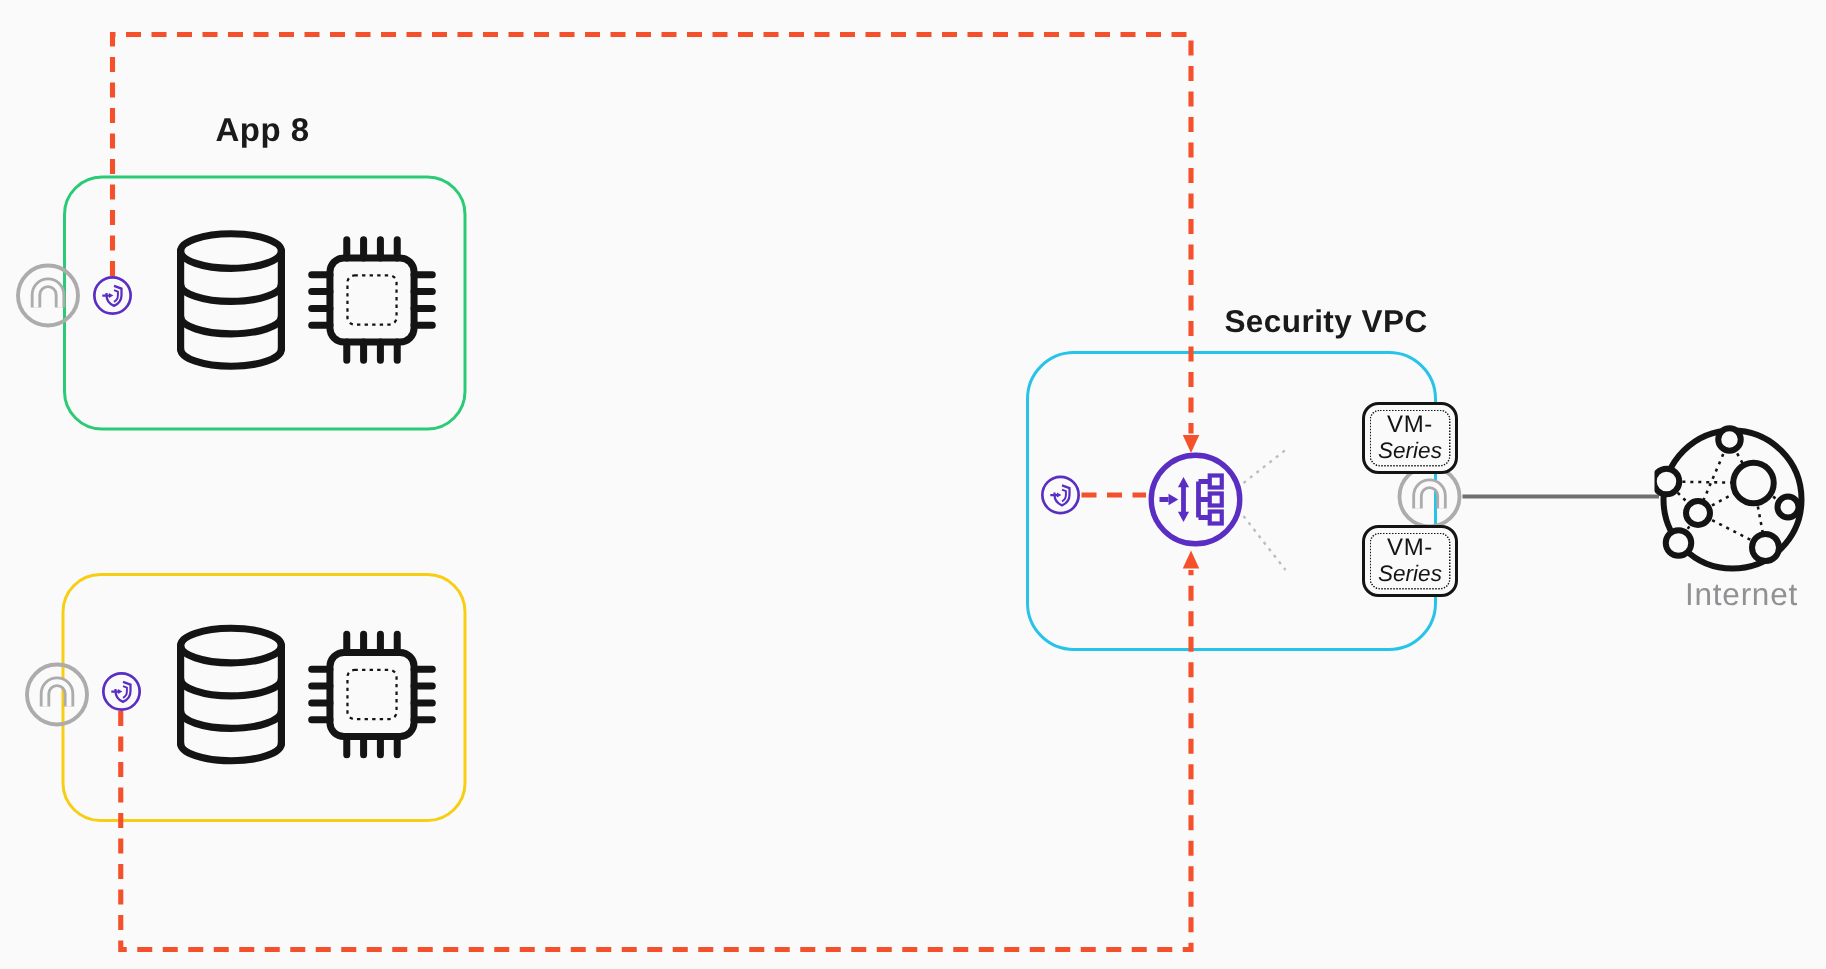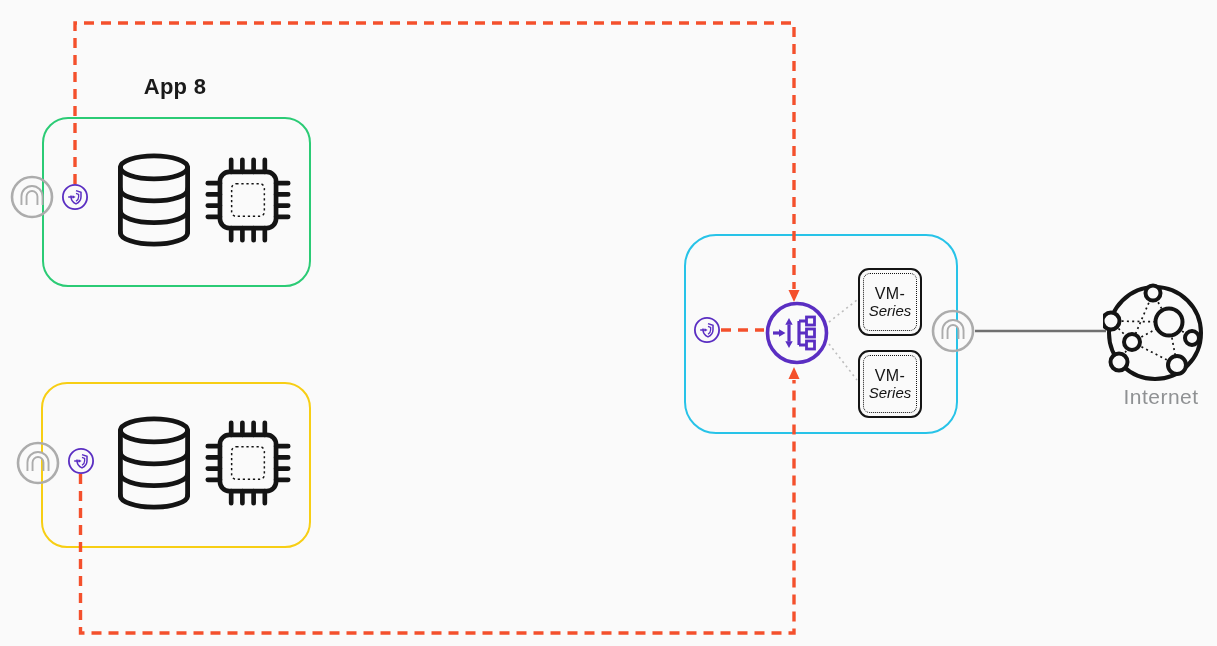--- a/index.html
+++ b/index.html
@@ -24,38 +24,39 @@
   .dotline{stroke:var(--dottedGray);stroke-width:1.6;stroke-dasharray:2 3.5;fill:none;}
 
   .icon{position:absolute;z-index:3;}
   .blk{stroke:var(--iconBlack);fill:none;}
   .fill-bg{fill:var(--bg);}
   .purple-s{stroke:var(--purple);fill:none;}
   .purple-f{fill:var(--purple);stroke:none;}
   .gray-s{stroke:var(--grayIcon);fill:none;}
   .bg-s{stroke:var(--bg);fill:none;}
 
-  .vm-node{position:absolute;left:858px;width:64px;height:68px;border:2.6px solid var(--iconBlack);border-radius:11px;background:var(--bg);z-index:3;box-sizing:border-box;display:flex;align-items:center;justify-content:center;}
+  .vm-node{position:absolute;left:908px;width:64px;height:48px;border:2.6px solid var(--iconBlack);border-radius:11px;background:var(--bg);z-index:3;box-sizing:border-box;display:flex;align-items:center;justify-content:center;}
   .vm-node-1{top:268px;}
   .vm-node-2{top:350px;}
   .vm-inner{position:absolute;inset:3px;border:1.4px dotted var(--iconBlack);border-radius:7px;}
   .vm-text{position:relative;text-align:center;color:var(--iconBlack);line-height:1;}
   .vm-line1{font-size:16px;letter-spacing:.4px;}
   .vm-line2{font-size:15px;margin-top:1px;font-style:italic;}
 </style>
 </head>
 <body>
 
 <div class="canvas">
 
   <div class="vpc-box app1-box"></div>
   <div class="vpc-box app2-box"></div>
   <div class="vpc-box sec-box"></div>
 
   <div class="diagram-label app1-label">App 8</div>
+  <div class="diagram-label sec-label">Security VPC</div>
   <div class="internet-label">Internet</div>
 
   <svg class="connectors" width="1217" height="646" viewBox="0 0 1217 646">
     <path class="dashline" d="M75,184 L75,23 L794,23 L794,289"></path>
     <polygon class="arrowhead" points="794,302 788.5,290 799.5,290"></polygon>
     <path class="dashline" d="M80.5,474 L80.5,633 L794,633 L794,380"></path>
     <polygon class="arrowhead" points="794,367 788.5,379 799.5,379"></polygon>
     <path class="dashline" d="M721,330 L764,330"></path>
     <line class="grayline" x1="975" y1="331" x2="1106" y2="331"></line>
     <line class="dotline" x1="829" y1="322" x2="857" y2="300"></line>

